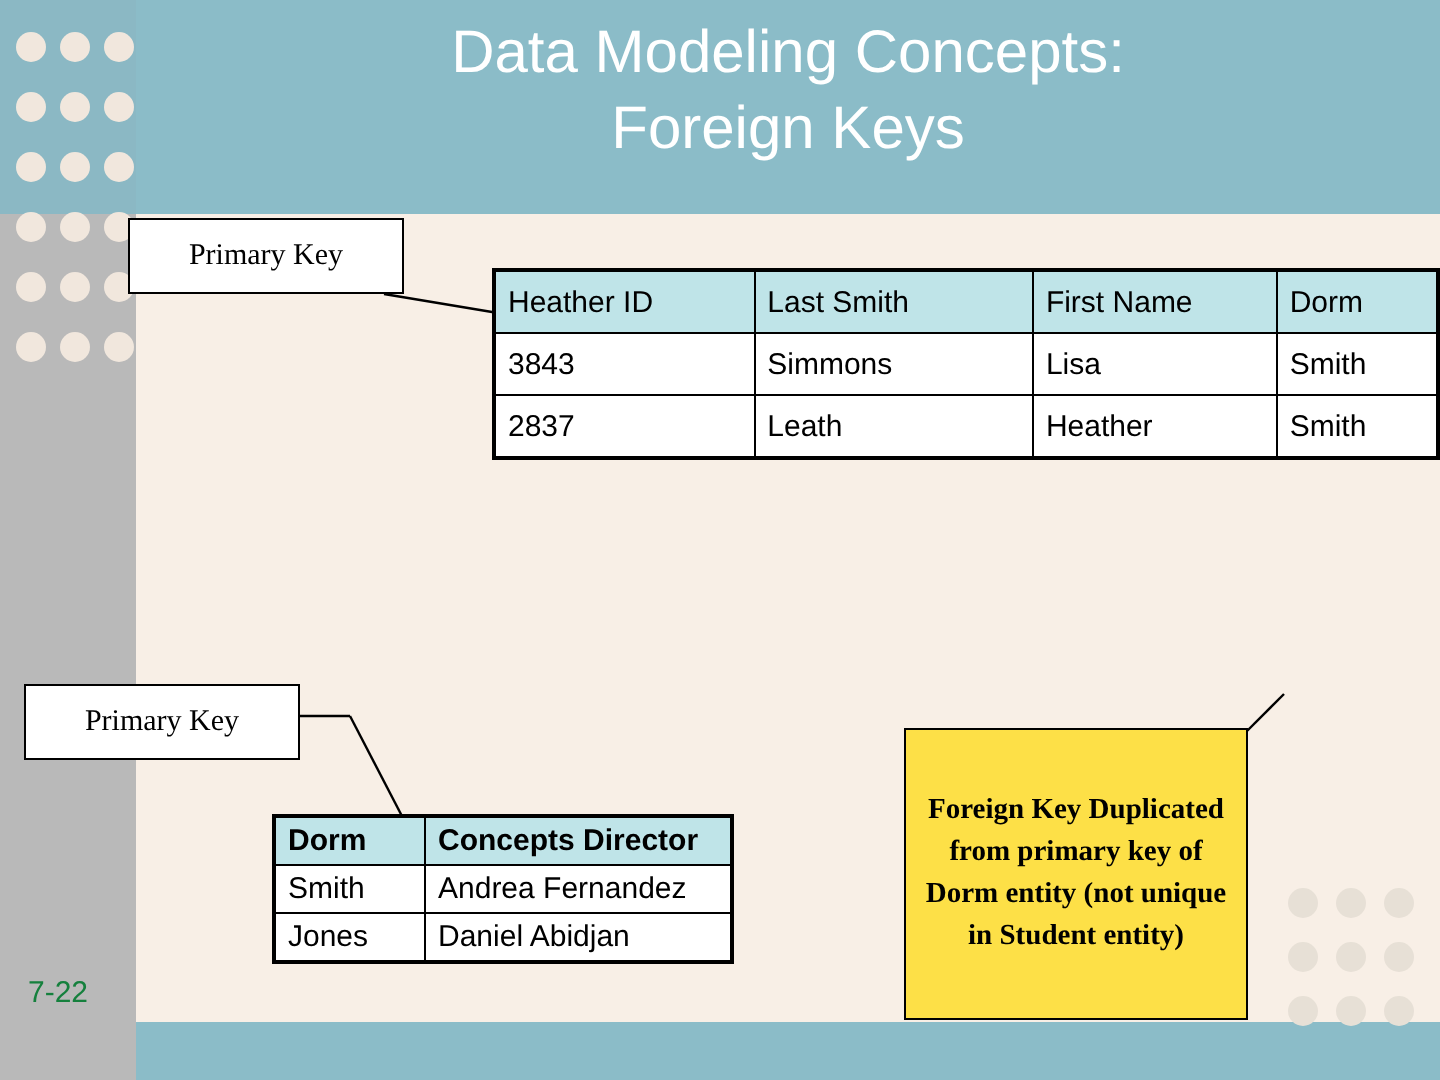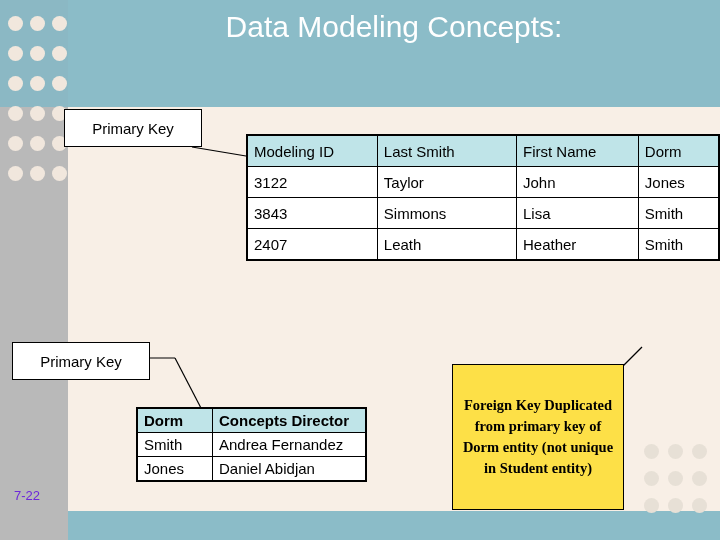--- a/index.html
+++ b/index.html
@@ -44,21 +44,21 @@
   
   .dots{position:absolute;}
   .dot{
     position:absolute;width:15px;height:15px;border-radius:50%;
     background:#f1e7dd;
   }
   .dot.dark{background:#e7e0d6;}
   
   .pk-box{
     position:absolute;background:#ffffff;border:1px solid #000;
-    font-family:Liberation Sans, sans-serif;
+    font-family:Liberation Serif, serif;
     font-size:15px;color:#000;text-align:center;
     display:flex;align-items:center;justify-content:center;
   }
   #pk1{left:64px;top:109px;width:136px;height:36px;}
   #pk2{left:12px;top:342px;width:136px;height:36px;}
   .fk-box{
     position:absolute;left:452px;top:364px;width:172px;height:146px;
     background:#fde047;border:1px solid #000;
     font-family:"Liberation Serif", serif;
     font-weight:bold;font-size:14.5px;line-height:21px;
@@ -100,21 +100,21 @@
     border:1px solid #000;
     padding:3px 6px;
     vertical-align:top;
     font-size:15px;
   }
   .dorm-table thead td{background:#bfe4e8;font-weight:bold;}
   .d-c1{width:62px;}
   .d-c2{width:140px;}
   .page-num{
     position:absolute;left:14px;top:488px;
-    font-size:13px;color:#6d28d9;
+    font-size:15px;color:#15803d;
     font-family:"Liberation Sans", sans-serif;
   }
 </style>
 </head>
 <body>
 
 <div class="slide">
 
   <div class="body-bg"></div>
   <div class="left-band"></div>
@@ -152,20 +152,21 @@
       <div class="dot dark" style="left: 668px; top: 471px;"></div>
       <div class="dot dark" style="left: 692px; top: 471px;"></div>
       <div class="dot dark" style="left: 644px; top: 498px;"></div>
       <div class="dot dark" style="left: 668px; top: 498px;"></div>
       <div class="dot dark" style="left: 692px; top: 498px;"></div>
     </div>
 
   <div class="title-text">
     <div style="padding-top:6px;">
       <div>Data Modeling Concepts:</div>
+      <div>Foreign Keys</div>
     </div>
   </div>
 
   <svg class="leader" style="left:190px;top:135px;" width="70" height="30">
     <line x1="2" y1="12" x2="62" y2="22" stroke="#000" stroke-width="1.2"></line>
   </svg>
   <svg class="leader" style="left:140px;top:350px;" width="80" height="70">
     <line x1="2" y1="8" x2="35" y2="8" stroke="#000" stroke-width="1.2"></line>
     <line x1="35" y1="8" x2="62" y2="60" stroke="#000" stroke-width="1.2"></line>
   </svg>
@@ -181,41 +182,35 @@
     <span>Primary Key</span>
   </div>
 
   <div class="fk-box">
     <span>Foreign Key Duplicated from primary key of Dorm entity (not unique in Student entity)</span>
   </div>
 
   <table class="student-table">
     <thead>
       <tr>
-        <td class="c-sid">Modeling ID</td>
+        <td class="c-sid">Heather ID</td>
         <td class="c-last">Last Smith</td>
         <td class="c-first">First Name</td>
         <td class="c-dorm">Dorm</td>
       </tr>
     </thead>
     <tbody>
-      <tr>
-        <td>3122</td>
-        <td>Taylor</td>
-        <td>John</td>
-        <td>Jones</td>
-      </tr>
       <tr>
         <td>3843</td>
         <td>Simmons</td>
         <td>Lisa</td>
         <td>Smith</td>
       </tr>
       <tr>
-        <td>2407</td>
+        <td>2837</td>
         <td>Leath</td>
         <td>Heather</td>
         <td>Smith</td>
       </tr>
     </tbody>
   </table>
 
   <table class="dorm-table">
     <thead>
       <tr>

